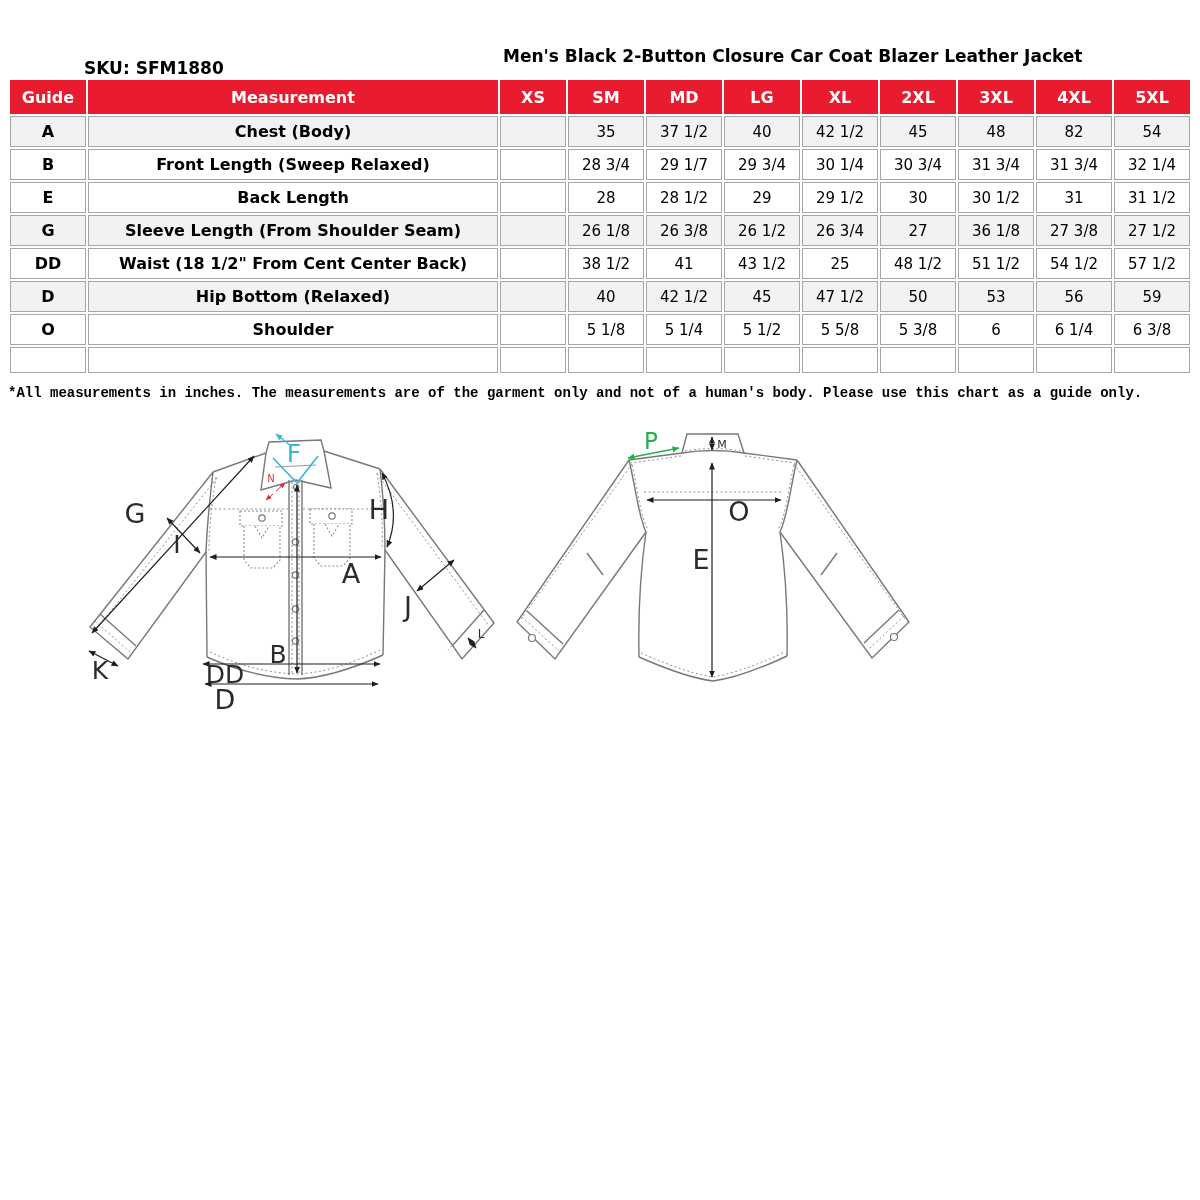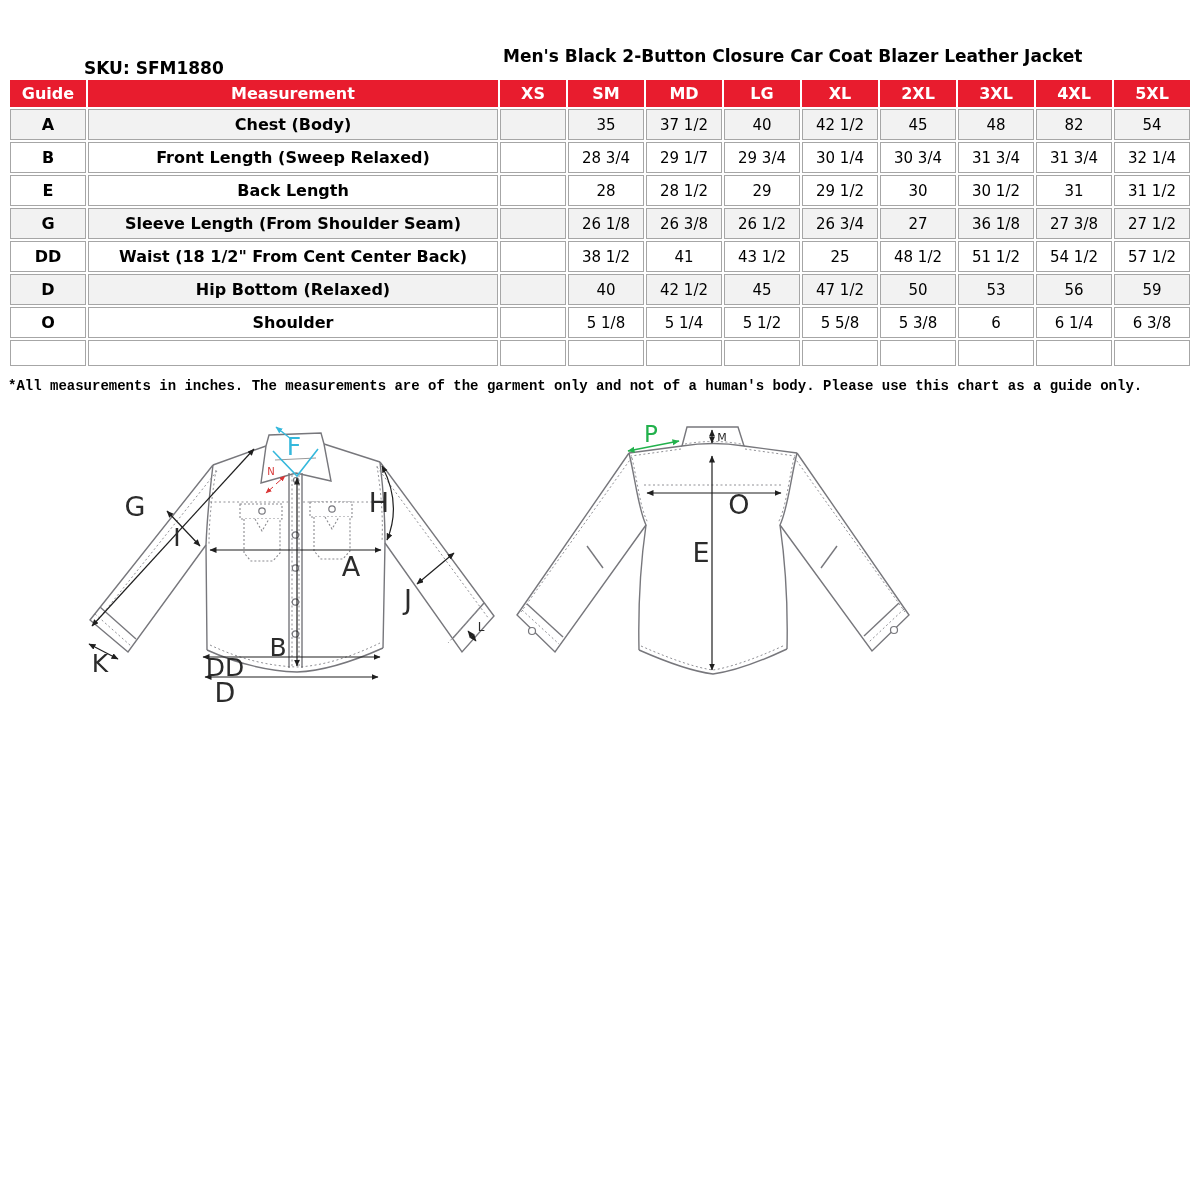--- a/index.html
+++ b/index.html
@@ -16,21 +16,21 @@
   .titlebar{position:relative;height:28px;margin-top:46px;}
   .sku{position:absolute;left:84px;top:0;font-size:17px;font-weight:bold;white-space:nowrap;margin-top:12px;}
   .title{position:absolute;left:503px;top:0;font-size:17px;font-weight:bold;white-space:nowrap;}
   table.size-table{
     table-layout:fixed;border-collapse:separate;border-spacing:2px;
     margin:4px 8px 0 8px;width:1184px;
   }
   table.size-table th{
     background:var(--header-bg);color:var(--header-text);
     border:1px solid var(--header-bg);
-    font-size:16px;font-weight:bold;height:27px;padding:0;
+    font-size:16px;font-weight:bold;height:34px;padding:0;
   }
   table.size-table td{
     border:1px solid var(--table-border);background:#ffffff;
     text-align:center;vertical-align:middle;height:31px;font-size:15px;padding:0 2px;
   }
   table.size-table tr.shaded td{background:var(--row-shade);}
   table.size-table td.guide,table.size-table td.meas{font-weight:bold;font-size:16px;}
   table.size-table tr.empty td{height:26px;}
   .w-guide{width:76px}.w-meas{width:410px}.w-xs{width:66px}
   .footnote{margin:10px 0 0 8px;font-size:14px;font-weight:bold;font-family:Liberation Mono, monospace;}

